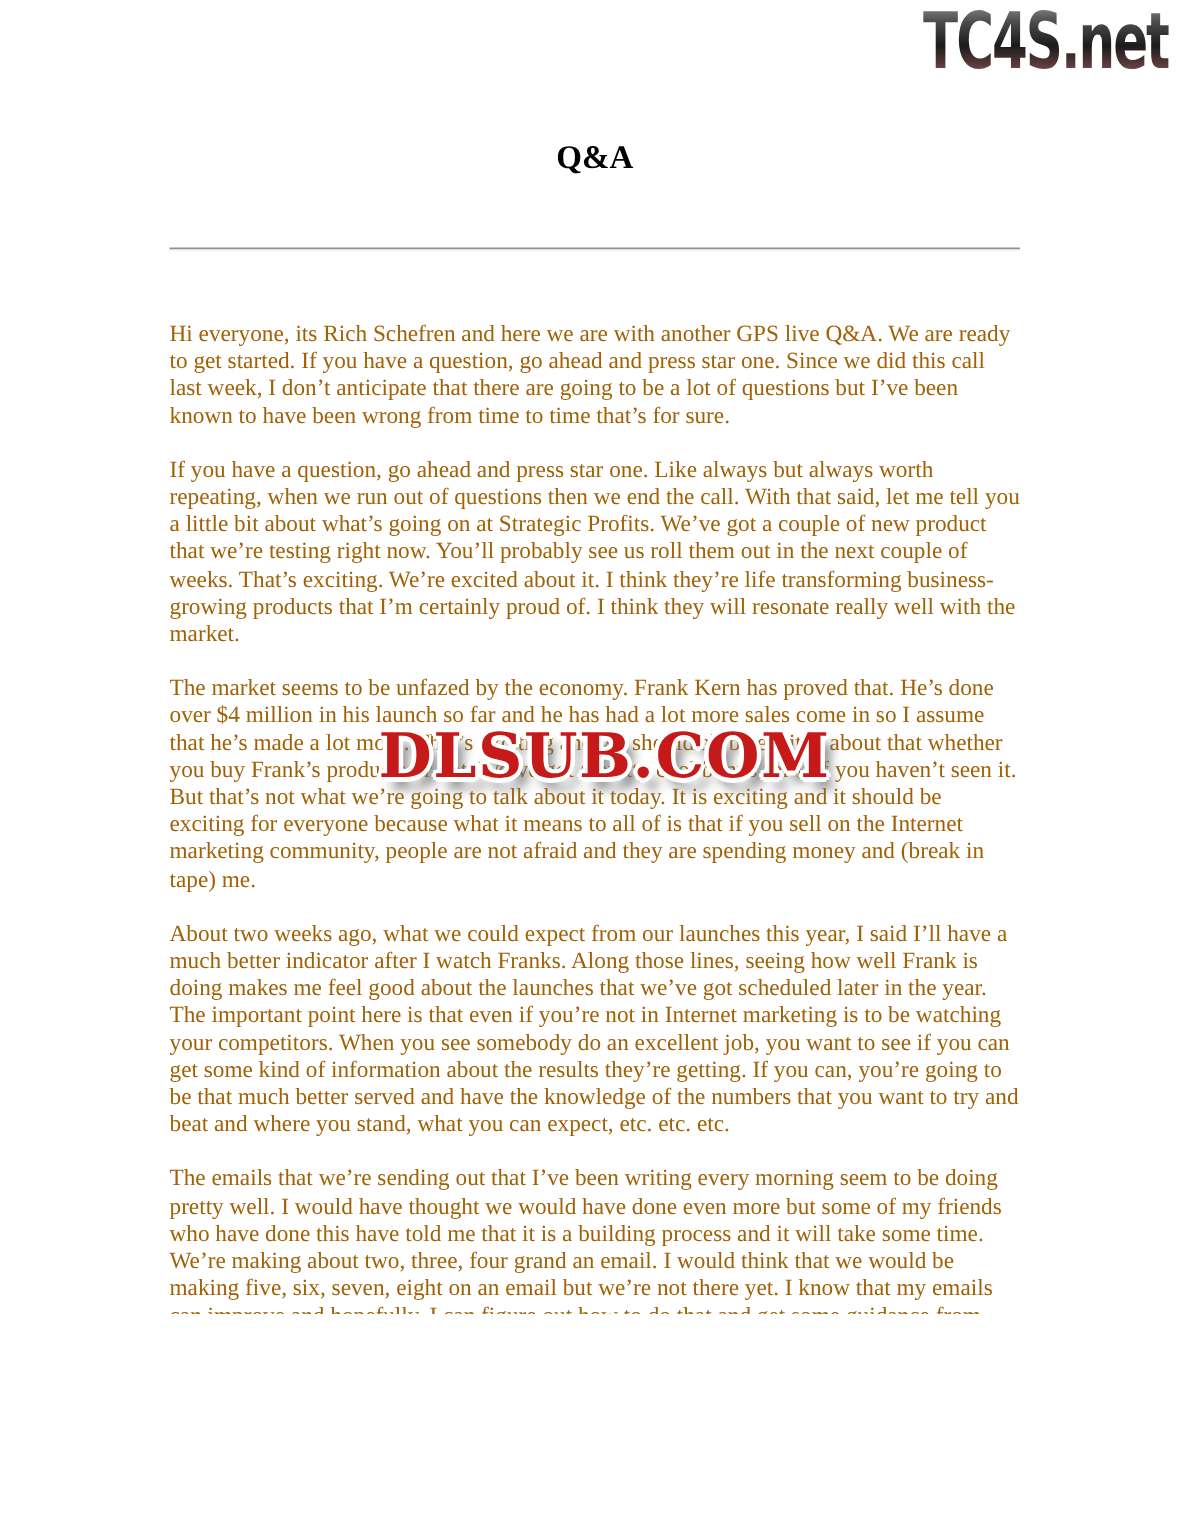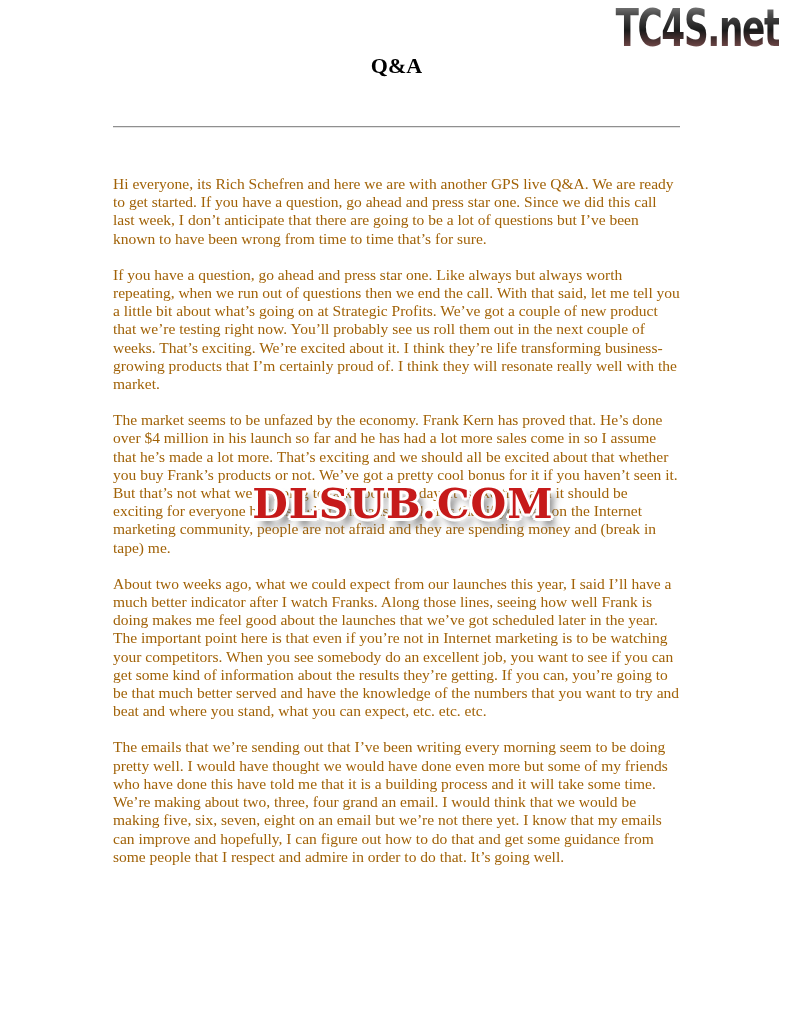--- a/index.html
+++ b/index.html
@@ -32,21 +32,21 @@
     background-clip: text;
     color: transparent;
     white-space: nowrap;
   }
   .content {
     margin-left: 113px;
     width: 567px;
   }
   .title {
     margin: 0;
-    padding-top: 53px;
+    padding-top: 92px;
     text-align: center;
     font-size: 22px;
     font-weight: bold;
     color: #000;
   }
   .date {
     margin: 14px 0 0 0;
     text-align: center;
     font-size: 17px;
     color: #000;

